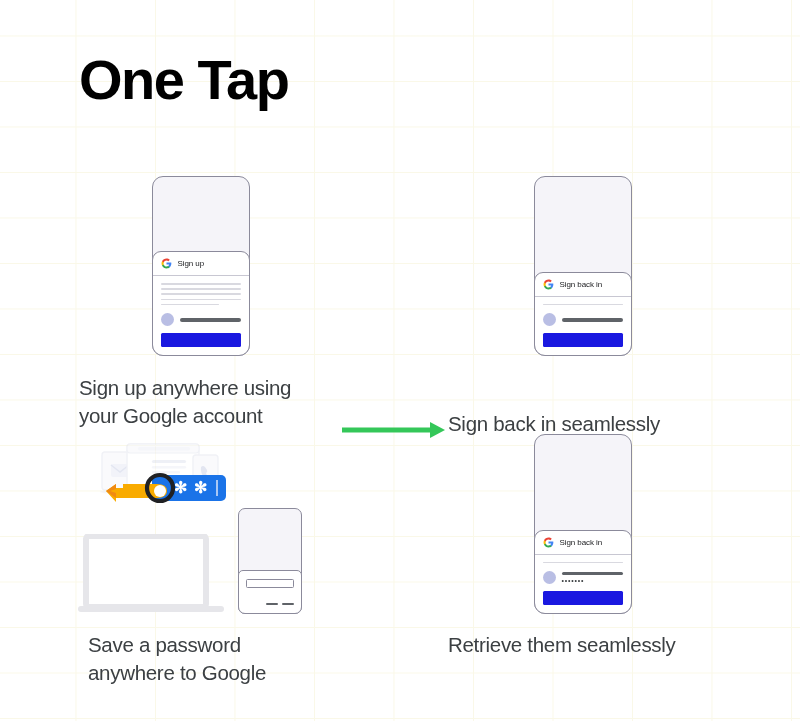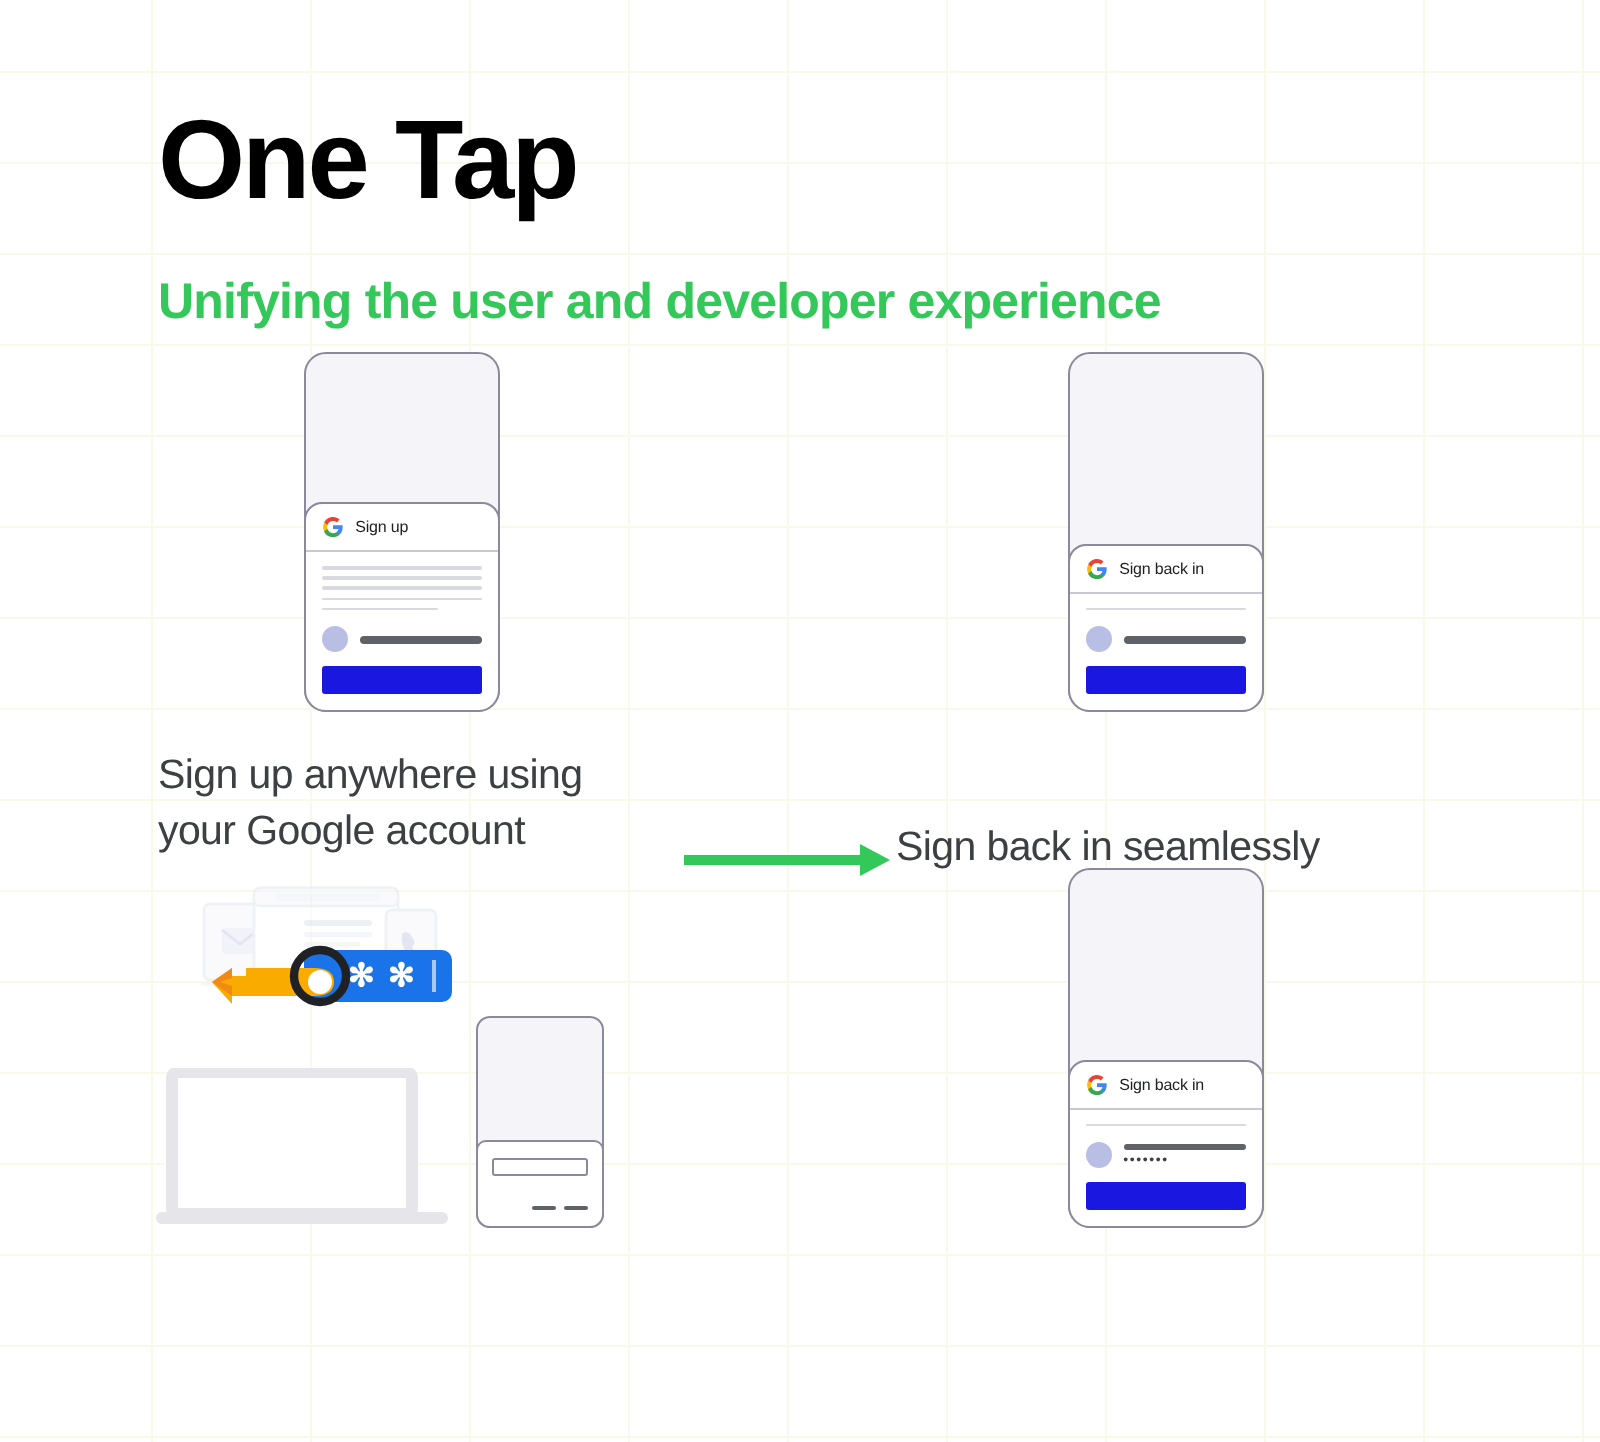--- a/index.html
+++ b/index.html
@@ -201,21 +201,20 @@
     background: #5f6368;
     border-radius: 1px;
   }
 </style>
 </head>
 <body>
 
 <div class="slide">
 
   <div class="title">One Tap</div>
-  <div class="subtitle">Unifying the user and developer experience</div>
 
   <div class="phone phone-1">
     <div class="sheet">
       <div class="sheet-head">
         <svg class="g-logo" viewBox="0 0 48 48">
           <path fill="#4285F4" d="M45.1 24.5c0-1.6-.1-3.1-.4-4.5H24v8.5h11.8c-.5 2.7-2 5-4.3 6.6v5.5h7c4.1-3.8 6.6-9.4 6.6-16.1z"></path>
           <path fill="#34A853" d="M24 46c5.8 0 10.7-1.9 14.3-5.2l-7-5.5c-1.9 1.3-4.4 2.1-7.3 2.1-5.6 0-10.4-3.8-12.1-8.9H4.7v5.6C8.3 41.3 15.6 46 24 46z"></path>
           <path fill="#FBBC05" d="M11.9 28.5c-.4-1.3-.7-2.7-.7-4.1s.2-2.8.7-4.1v-5.6H4.7C3.2 17.6 2.4 20.7 2.4 24s.8 6.4 2.3 9.2l7.2-4.7z"></path>
           <path fill="#EA4335" d="M24 10.8c3.2 0 6 1.1 8.2 3.2l6.2-6.2C34.7 4.3 29.8 2 24 2 15.6 2 8.3 6.7 4.7 13.8l7.2 5.6c1.7-5.1 6.5-8.6 12.1-8.6z"></path>
         </svg>
@@ -289,20 +288,23 @@
           </div>
         </div>
         <div class="cta-button"></div>
       </div>
     </div>
   </div>
 
   <div class="caption cap-signup">Sign up anywhere using
 your Google account</div>
   <div class="caption cap-backin">Sign back in seamlessly</div>
+  <div class="caption cap-savepw">Save a password
+anywhere to Google</div>
+  <div class="caption cap-retrieve">Retrieve them seamlessly</div>
 
   <div class="arrow-wrap">
     <svg width="110" height="24" viewBox="0 0 110 24">
       <line x1="2" y1="12" x2="93" y2="12" stroke="#34c759" stroke-width="5"></line>
       <polygon points="90,4 105,12 90,20" fill="#34c759"></polygon>
     </svg>
   </div>
 
   <div class="devices">
     <svg width="130" height="54" viewBox="0 0 130 54">

